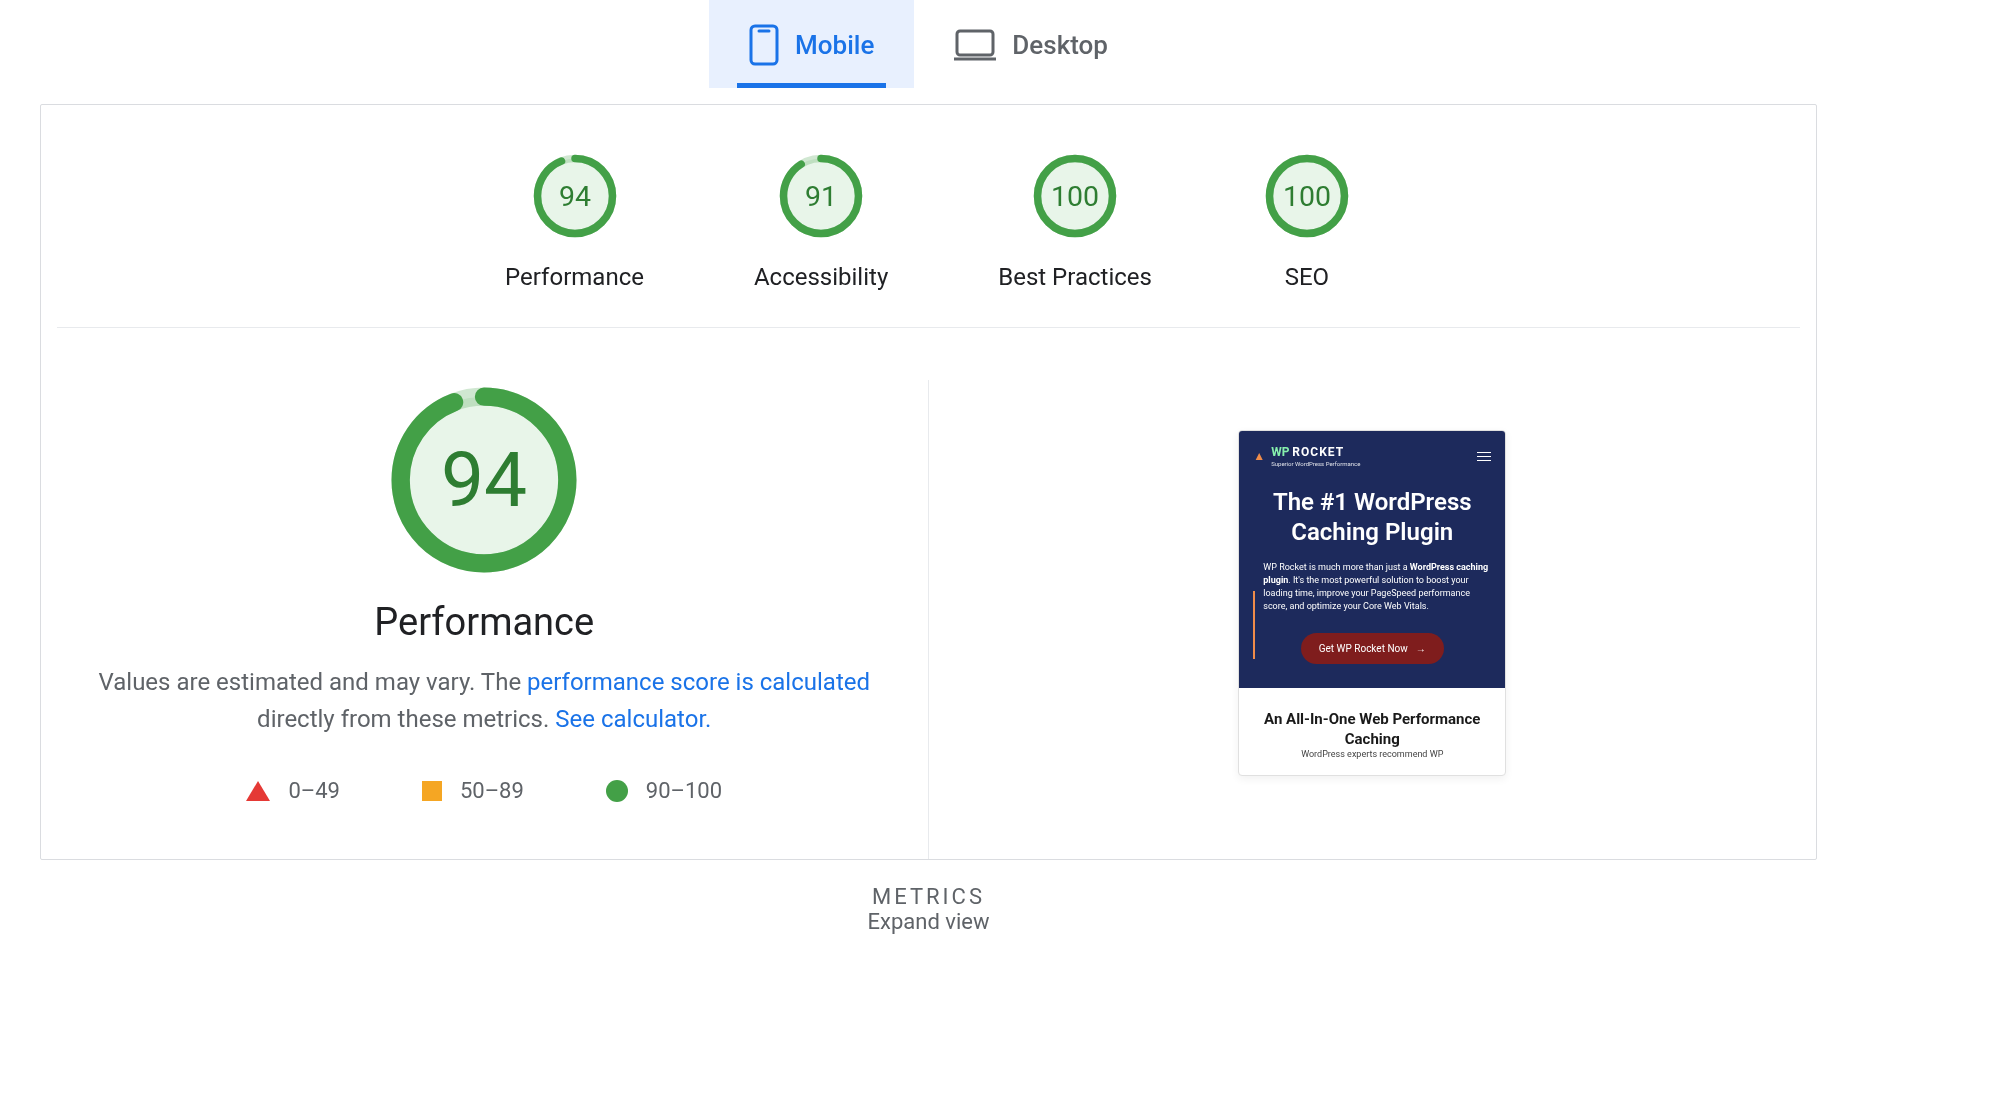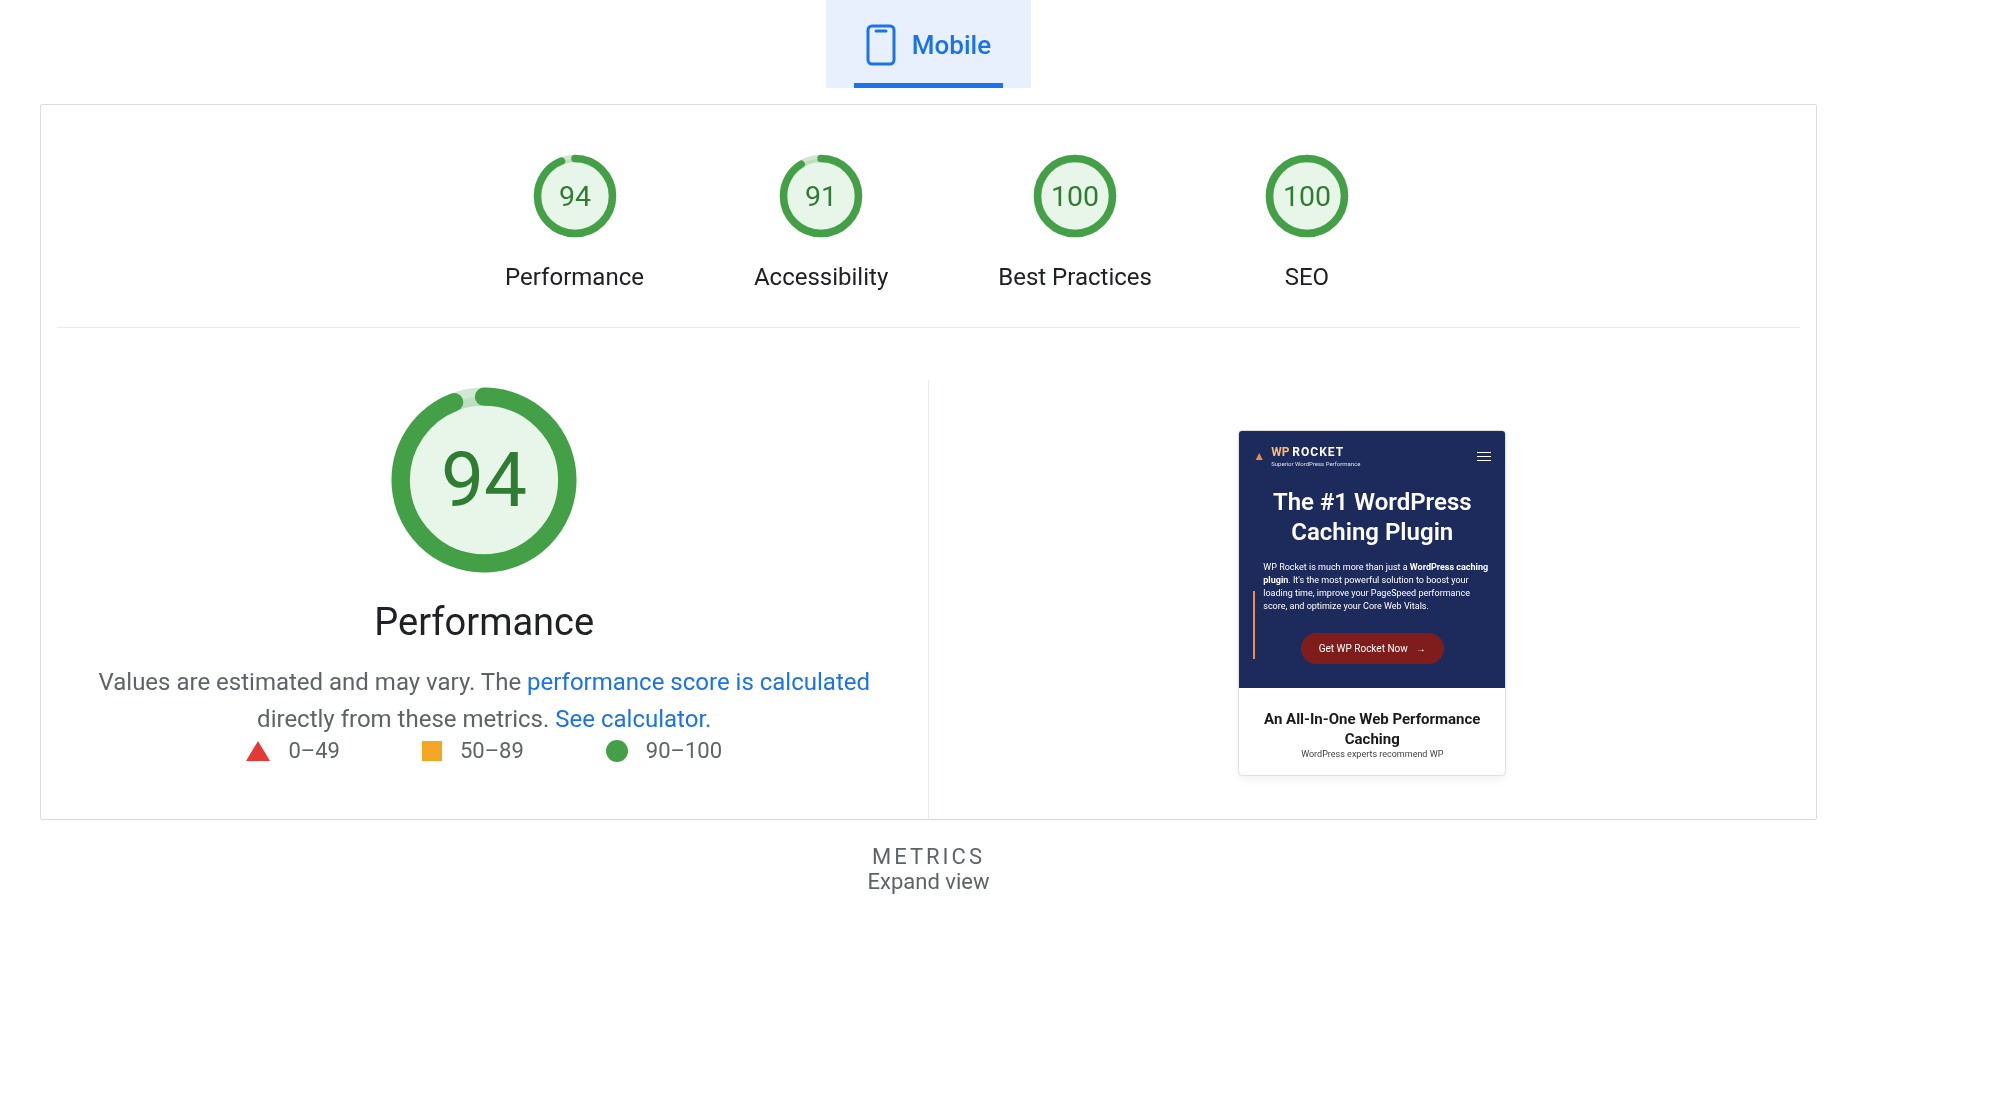--- a/index.html
+++ b/index.html
@@ -93,20 +93,21 @@
     text-align: center;
     max-width: 800px;
     margin-top: 20px;
     line-height: 1.55;
   }
   .detail-desc a { color: #1a73e8; text-decoration: none; margin-top: 44px; }
   .legend {
     display: flex;
     justify-content: center;
     gap: 82px;
+    margin-top: 40px;
     font-size: 22px;
     color: #5f6368;
     padding-bottom: 56px;
   }
   .legend-item { display: flex; align-items: center; gap: 18px; }
   .legend-tri {
     width: 0; height: 0;
     border-left: 12px solid transparent;
     border-right: 12px solid transparent;
     border-bottom: 20px solid #e53935;
@@ -129,21 +130,21 @@
     overflow: hidden;
   }
   .preview-hero {
     background: #1d2a5c;
     color: #fff;
     padding: 14px 14px 24px 14px;
     position: relative;
   }
   .preview-brand { display:flex; align-items:center; justify-content:space-between; font-size:12px; margin-bottom:20px;}
   .preview-brand .brand-left { display:flex; align-items:center; gap:6px; }
-  .preview-brand .brand-left .wp { color:#fdba74; font-weight:700; }
+  .preview-brand .brand-left .wp { color:#86efac; font-weight:700; }
   .preview-brand .brand-left .rocket { font-weight:700; letter-spacing:1px; }
   .preview-brand .sub { font-size:6px; opacity:.85; display:block; margin-top:1px; }
   .hamburger { display:flex; flex-direction:column; gap:3px; }
   .hamburger span { width:14px; height:1px; background:#fff; }
   .preview-hero h2 { font-size: 24px; font-weight:600; text-align:center; line-height:1.25; }
   .preview-hero .bar { width:2px; height:68px; background:#f08c4a; position:absolute; left:14px; top:160px; }
   .preview-hero p { font-size:9px; line-height:1.45; margin-top:14px; padding-left:10px; }
   .preview-hero p strong { font-weight:700; }
   .preview-btn {
     display:inline-flex; align-items:center; gap:8px;
@@ -179,20 +180,27 @@
 
 <div class="page">
 
   <div class="tabs">
     <div class="tab active">
       <svg width="30" height="42" viewBox="0 0 30 42">
         <rect x="2" y="2" width="26" height="38" rx="4" ry="4" fill="none" stroke="#1a73e8" stroke-width="3"></rect>
         <line x1="10" y1="7" x2="20" y2="7" stroke="#1a73e8" stroke-width="3" stroke-linecap="round"></line>
       </svg>
       <span>Mobile</span>
+    </div>
+    <div class="tab">
+      <svg width="42" height="34" viewBox="0 0 42 34">
+        <rect x="3" y="3" width="36" height="24" rx="3" ry="3" fill="none" stroke="#5f6368" stroke-width="3"></rect>
+        <line x1="0" y1="31" x2="42" y2="31" stroke="#5f6368" stroke-width="3" stroke-linecap="round"></line>
+      </svg>
+      <span>Desktop</span>
     </div>
   </div>
 
   <div class="card">
     <div class="gauge-row">
 
     <div class="gauge-item">
           <svg class="gauge-svg" viewBox="0 0 120 120">
             <circle cx="60" cy="60" r="50" fill="#e8f5e9" stroke="#43a047" stroke-opacity="0.25" stroke-width="10"></circle>
             <circle cx="60" cy="60" r="50" fill="none" stroke="#43a047" stroke-width="10" stroke-linecap="round" stroke-dasharray="314.1592653589793" stroke-dashoffset="18.849555921538776" transform="rotate(-90 60 60)"></circle>

